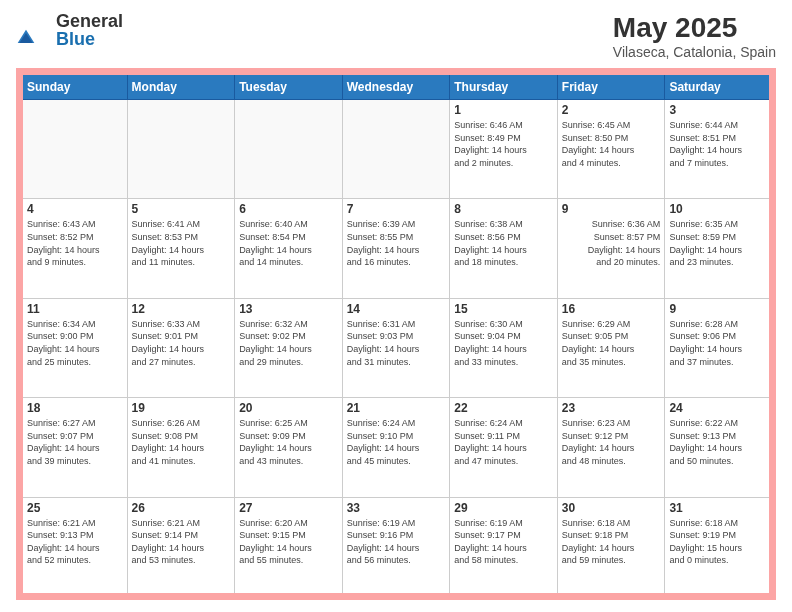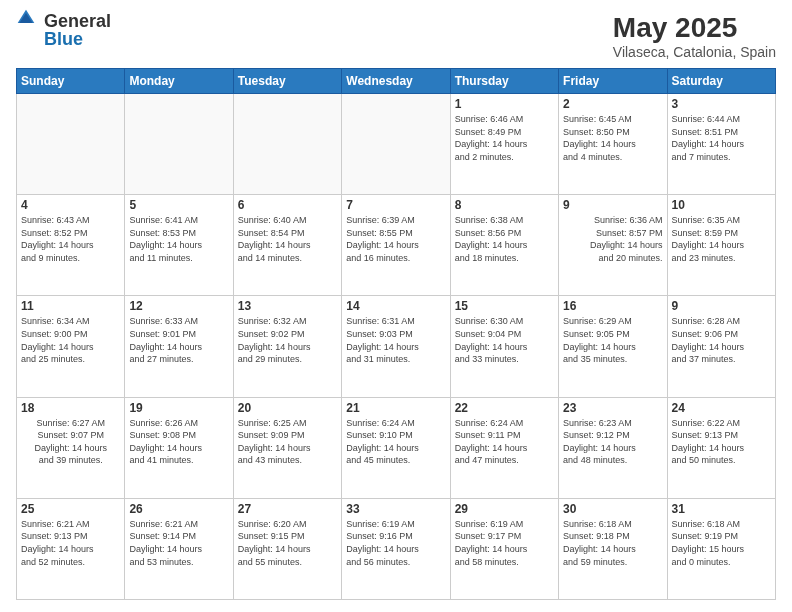--- a/index.html
+++ b/index.html
@@ -18,22 +18,22 @@
       flex-direction: column;
     }
     .header {
       display: flex;
       justify-content: space-between;
       align-items: flex-start;
       margin-bottom: 8px;
     }
     .logo {
       display: flex;
-      align-items: flex-start;
-      gap: 8px;
+      align-items: flex-end;
+      gap: 20px;
     }
     .logo-text {
       display: flex;
       flex-direction: column;
       line-height: 1;
     }
     .logo-general {
       font-size: 18px;
       font-weight: bold;
       color: #333;
@@ -55,21 +55,21 @@
       font-size: 28px;
       font-weight: bold;
       color: #333;
     }
     .subtitle {
       font-size: 14px;
       color: #555;
     }
     .calendar {
       flex: 1;
-      border: 1px solid #fca5a5;
+      border: 7px solid #fca5a5;
       border-collapse: collapse;
       width: 100%;
       table-layout: fixed;
     }
     .calendar th {
       background: #2a7abf;
       color: #fff;
       font-size: 12px;
       font-weight: bold;
       padding: 5px 4px;
@@ -259,21 +259,21 @@
             <div class="day-number">9</div>
             <div class="day-info" style="white-space: pre-line;">Sunrise: 6:28 AM
 Sunset: 9:06 PM
 Daylight: 14 hours
 and 37 minutes.</div>
           </td>
         </tr>
         <tr>
           <td>
             <div class="day-number">18</div>
-            <div class="day-info" style="white-space: pre-line; text-align: center;">Sunrise: 6:27 AM
+            <div class="day-info" style="white-space: pre-line;">Sunrise: 6:27 AM
 Sunset: 9:07 PM
 Daylight: 14 hours
 and 39 minutes.</div>
           </td>
           <td>
             <div class="day-number">19</div>
             <div class="day-info" style="white-space: pre-line;">Sunrise: 6:26 AM
 Sunset: 9:08 PM
 Daylight: 14 hours
 and 41 minutes.</div>

